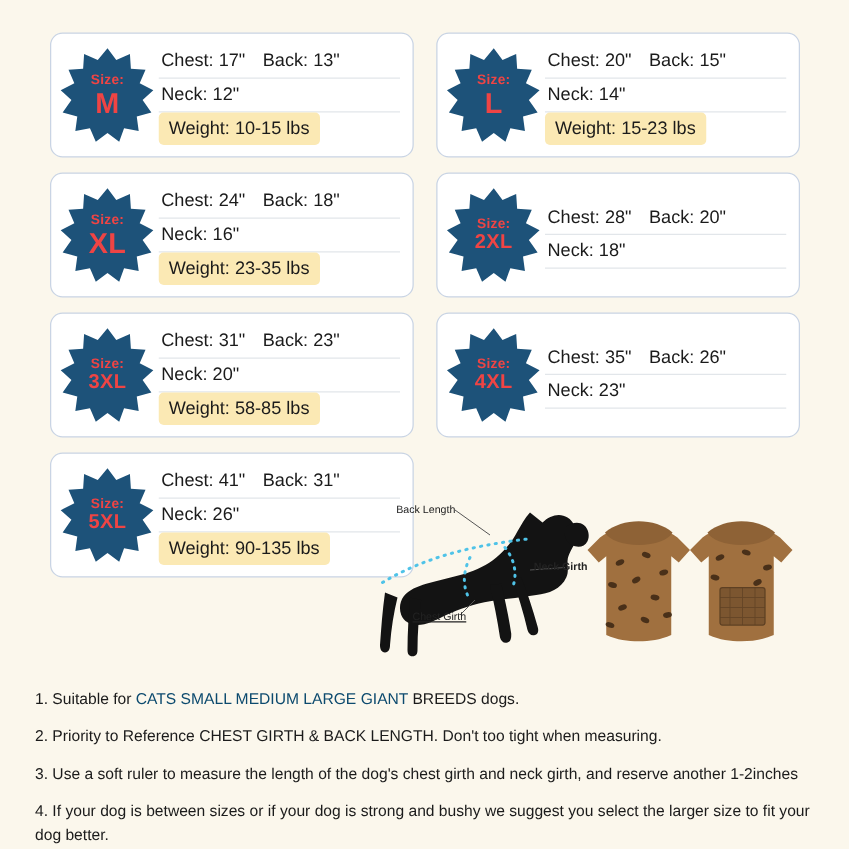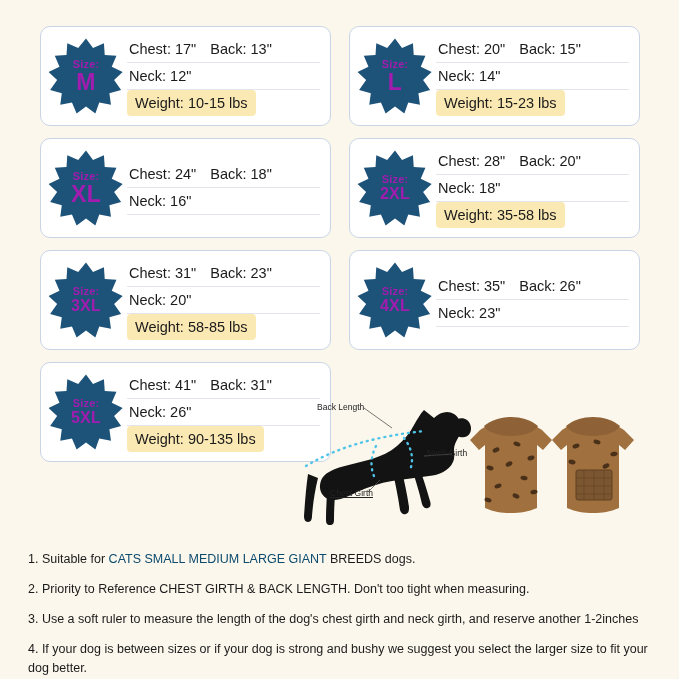--- a/index.html
+++ b/index.html
@@ -47,21 +47,21 @@
   .badge {
     width: 78px;
     height: 78px;
     margin-left: 6px;
     flex: 0 0 78px;
     position: relative;
     display: flex;
     flex-direction: column;
     align-items: center;
     justify-content: center;
-    color: #a21caf;
+    color: #ef4444;
     text-align: left;
     line-height: 1;
   }
   .badge svg {
     position: absolute;
     inset: 0;
     width: 78px;
     height: 78px;
   }
   .badge .b-label {
@@ -111,21 +111,21 @@
     height: 150px;
   }
   .illo svg { display: block; }
   .illo-label {
     position: absolute;
     font-size: 8.5px;
     color: #222;
     white-space: nowrap;
   }
   #lbl-back { left: 33px; top: 6px; }
-  #lbl-neck { left: 143px; top: 52px; }
+  #lbl-neck { left: 143px; top: 52px; font-weight: bold; }
   #lbl-chest { left: 46px; top: 92px; text-decoration: underline; }
 
   
   .notes {
     position: absolute;
     left: 28px;
     top: 544px;
     width: 630px;
     font-size: 12.5px;
     line-height: 1.45;
@@ -192,40 +192,40 @@
         <span class="b-size">XL</span>
       </div>
       <div class="card-info">
         <div class="row-line">
           <span>Chest: 24"</span>
           <span>Back: 18"</span>
         </div>
         <div class="row-line">
           <span>Neck: 16"</span>
         </div>
+        <div class="weight">Weight: 23-35 lbs</div>
       </div>
     </div>
 
     <div class="card">
       <div class="badge">
         <svg viewBox="0 0 100 100" aria-hidden="true">
           <polygon fill="#1d5279" points="50,2 59,14 73,8 74,23 89,24 83,38 97,45 86,55 95,68 80,72 82,87 67,84 62,98 50,89 38,98 32,84 17,87 19,72 4,68 13,55 2,45 16,38 10,24 25,23 26,8 40,14"></polygon>
         </svg>
         <span class="b-label">Size:</span>
         <span class="b-size small-txt">2XL</span>
       </div>
       <div class="card-info">
         <div class="row-line">
           <span>Chest: 28"</span>
           <span>Back: 20"</span>
         </div>
         <div class="row-line">
           <span>Neck: 18"</span>
         </div>
-        <div class="weight">Weight: 35-58 lbs</div>
       </div>
     </div>
 
     <div class="card">
       <div class="badge">
         <svg viewBox="0 0 100 100" aria-hidden="true">
           <polygon fill="#1d5279" points="50,2 59,14 73,8 74,23 89,24 83,38 97,45 86,55 95,68 80,72 82,87 67,84 62,98 50,89 38,98 32,84 17,87 19,72 4,68 13,55 2,45 16,38 10,24 25,23 26,8 40,14"></polygon>
         </svg>
         <span class="b-label">Size:</span>
         <span class="b-size small-txt">3XL</span>

